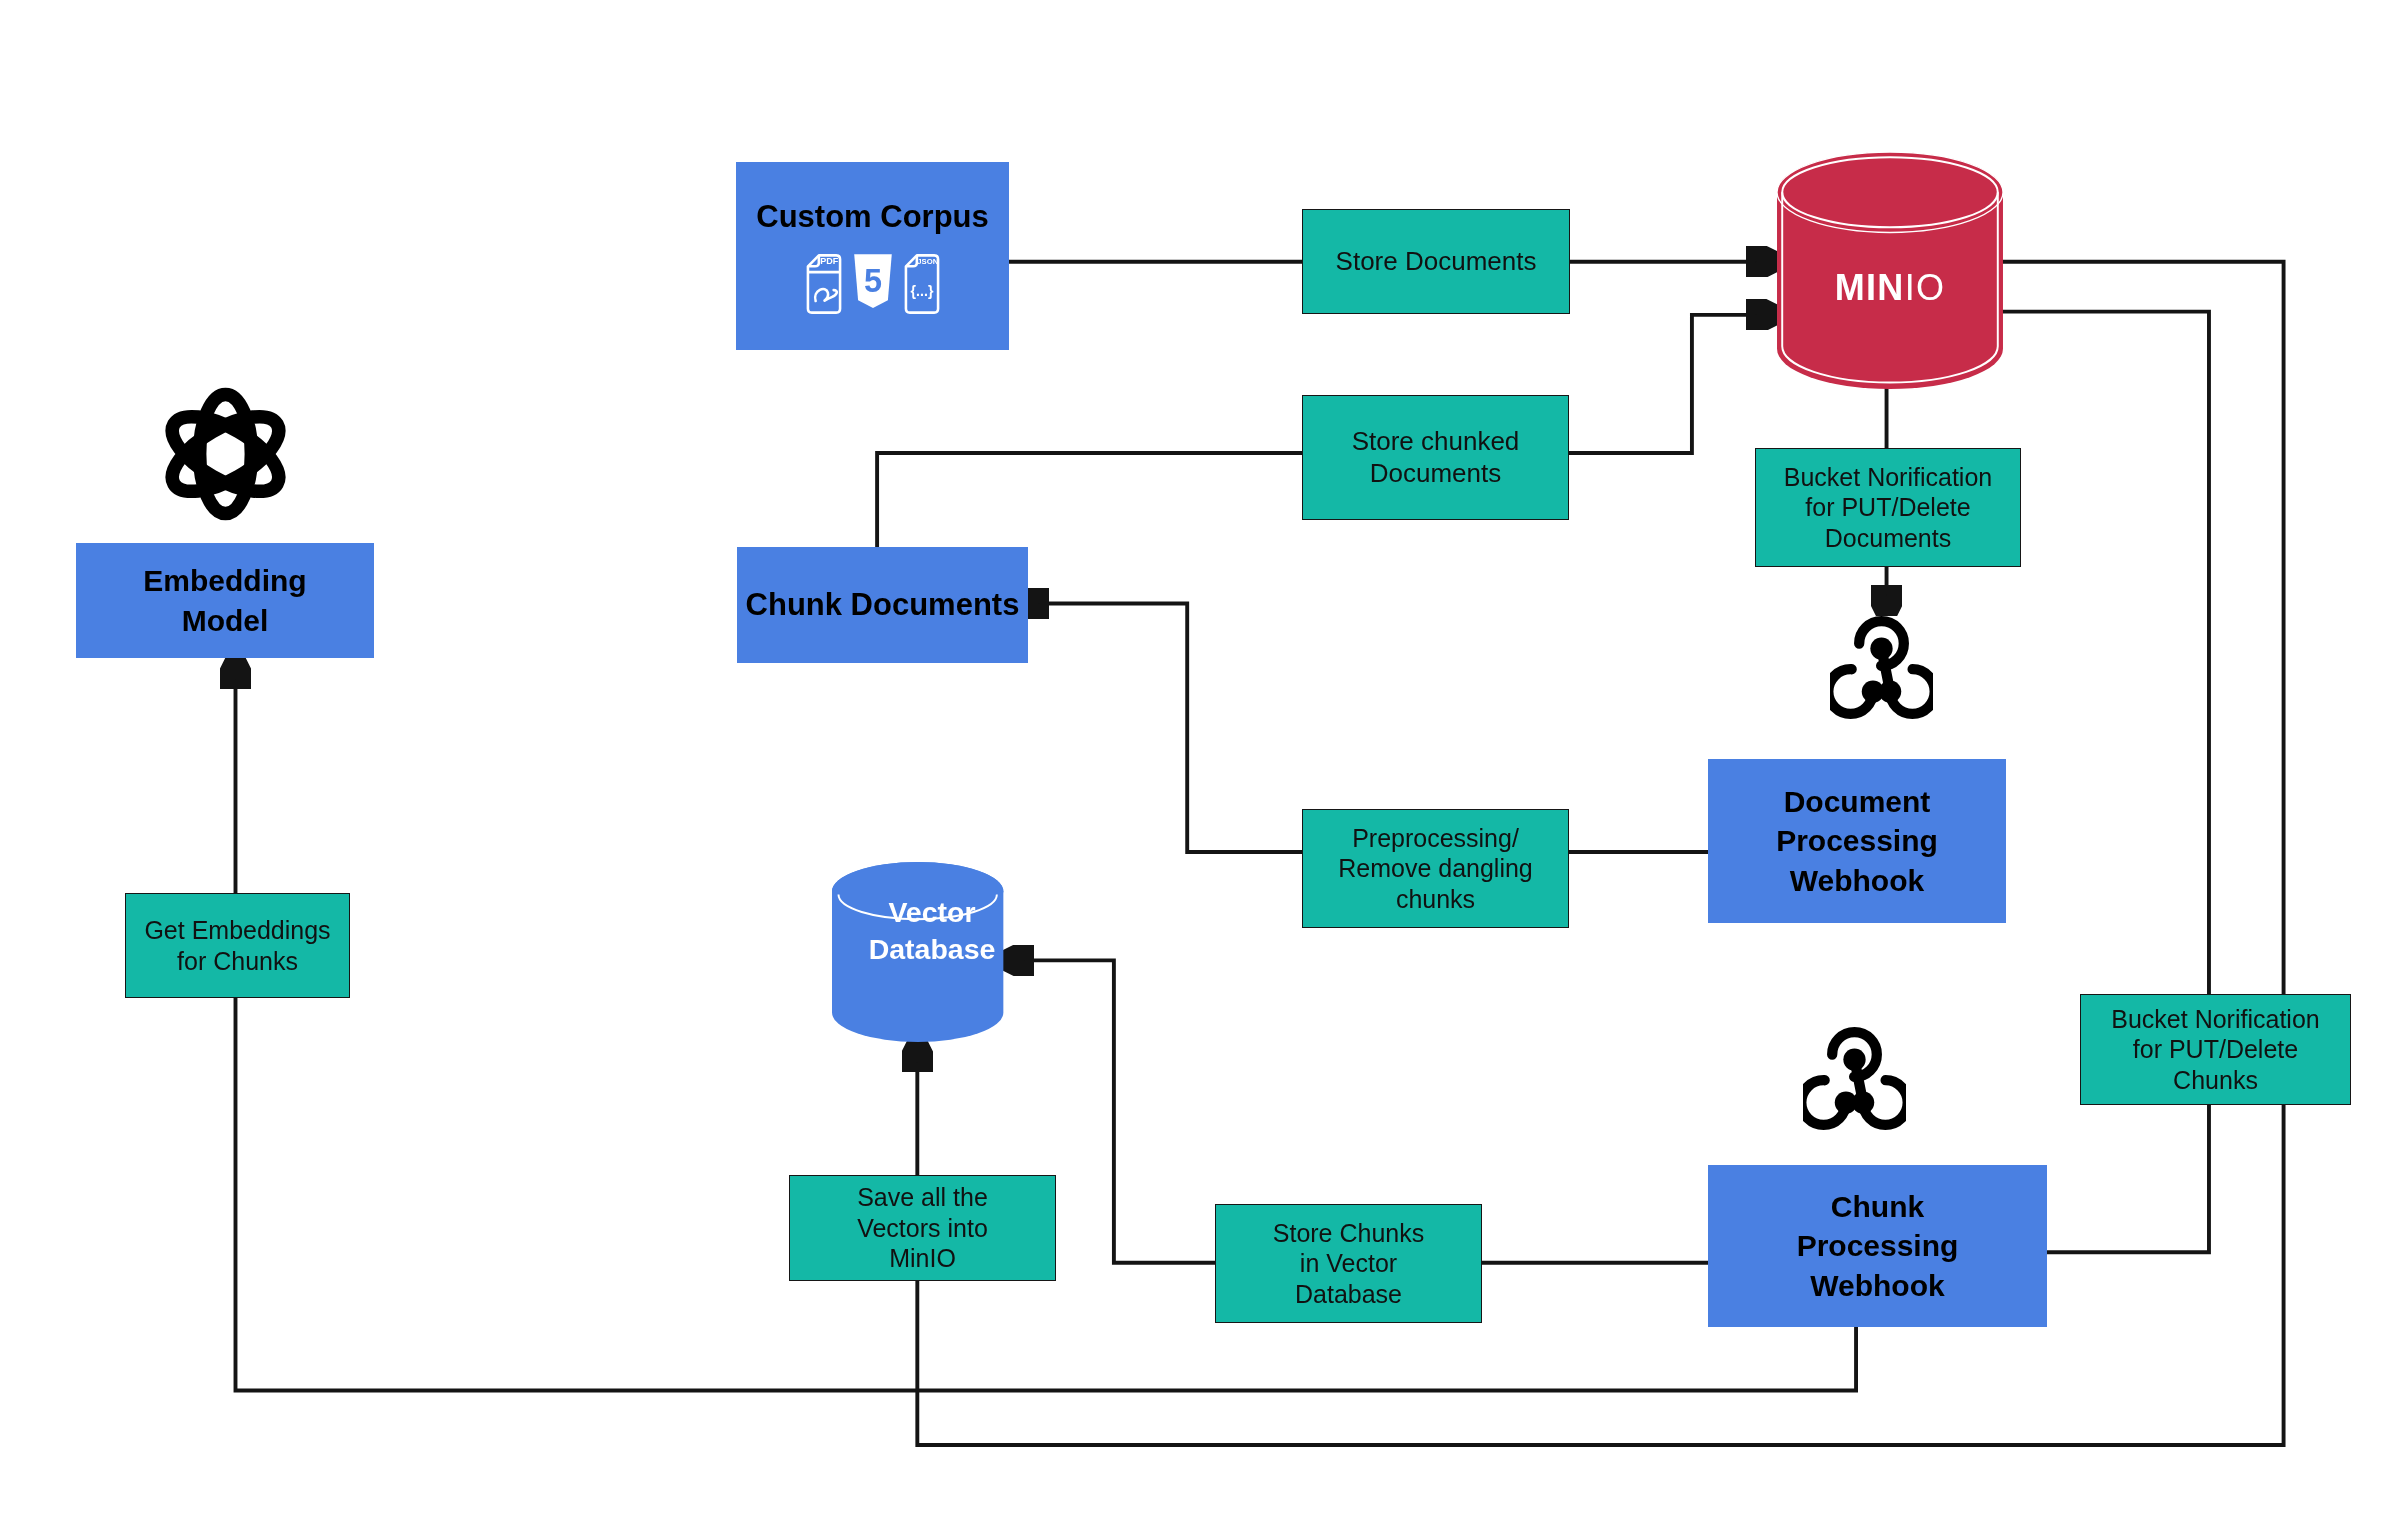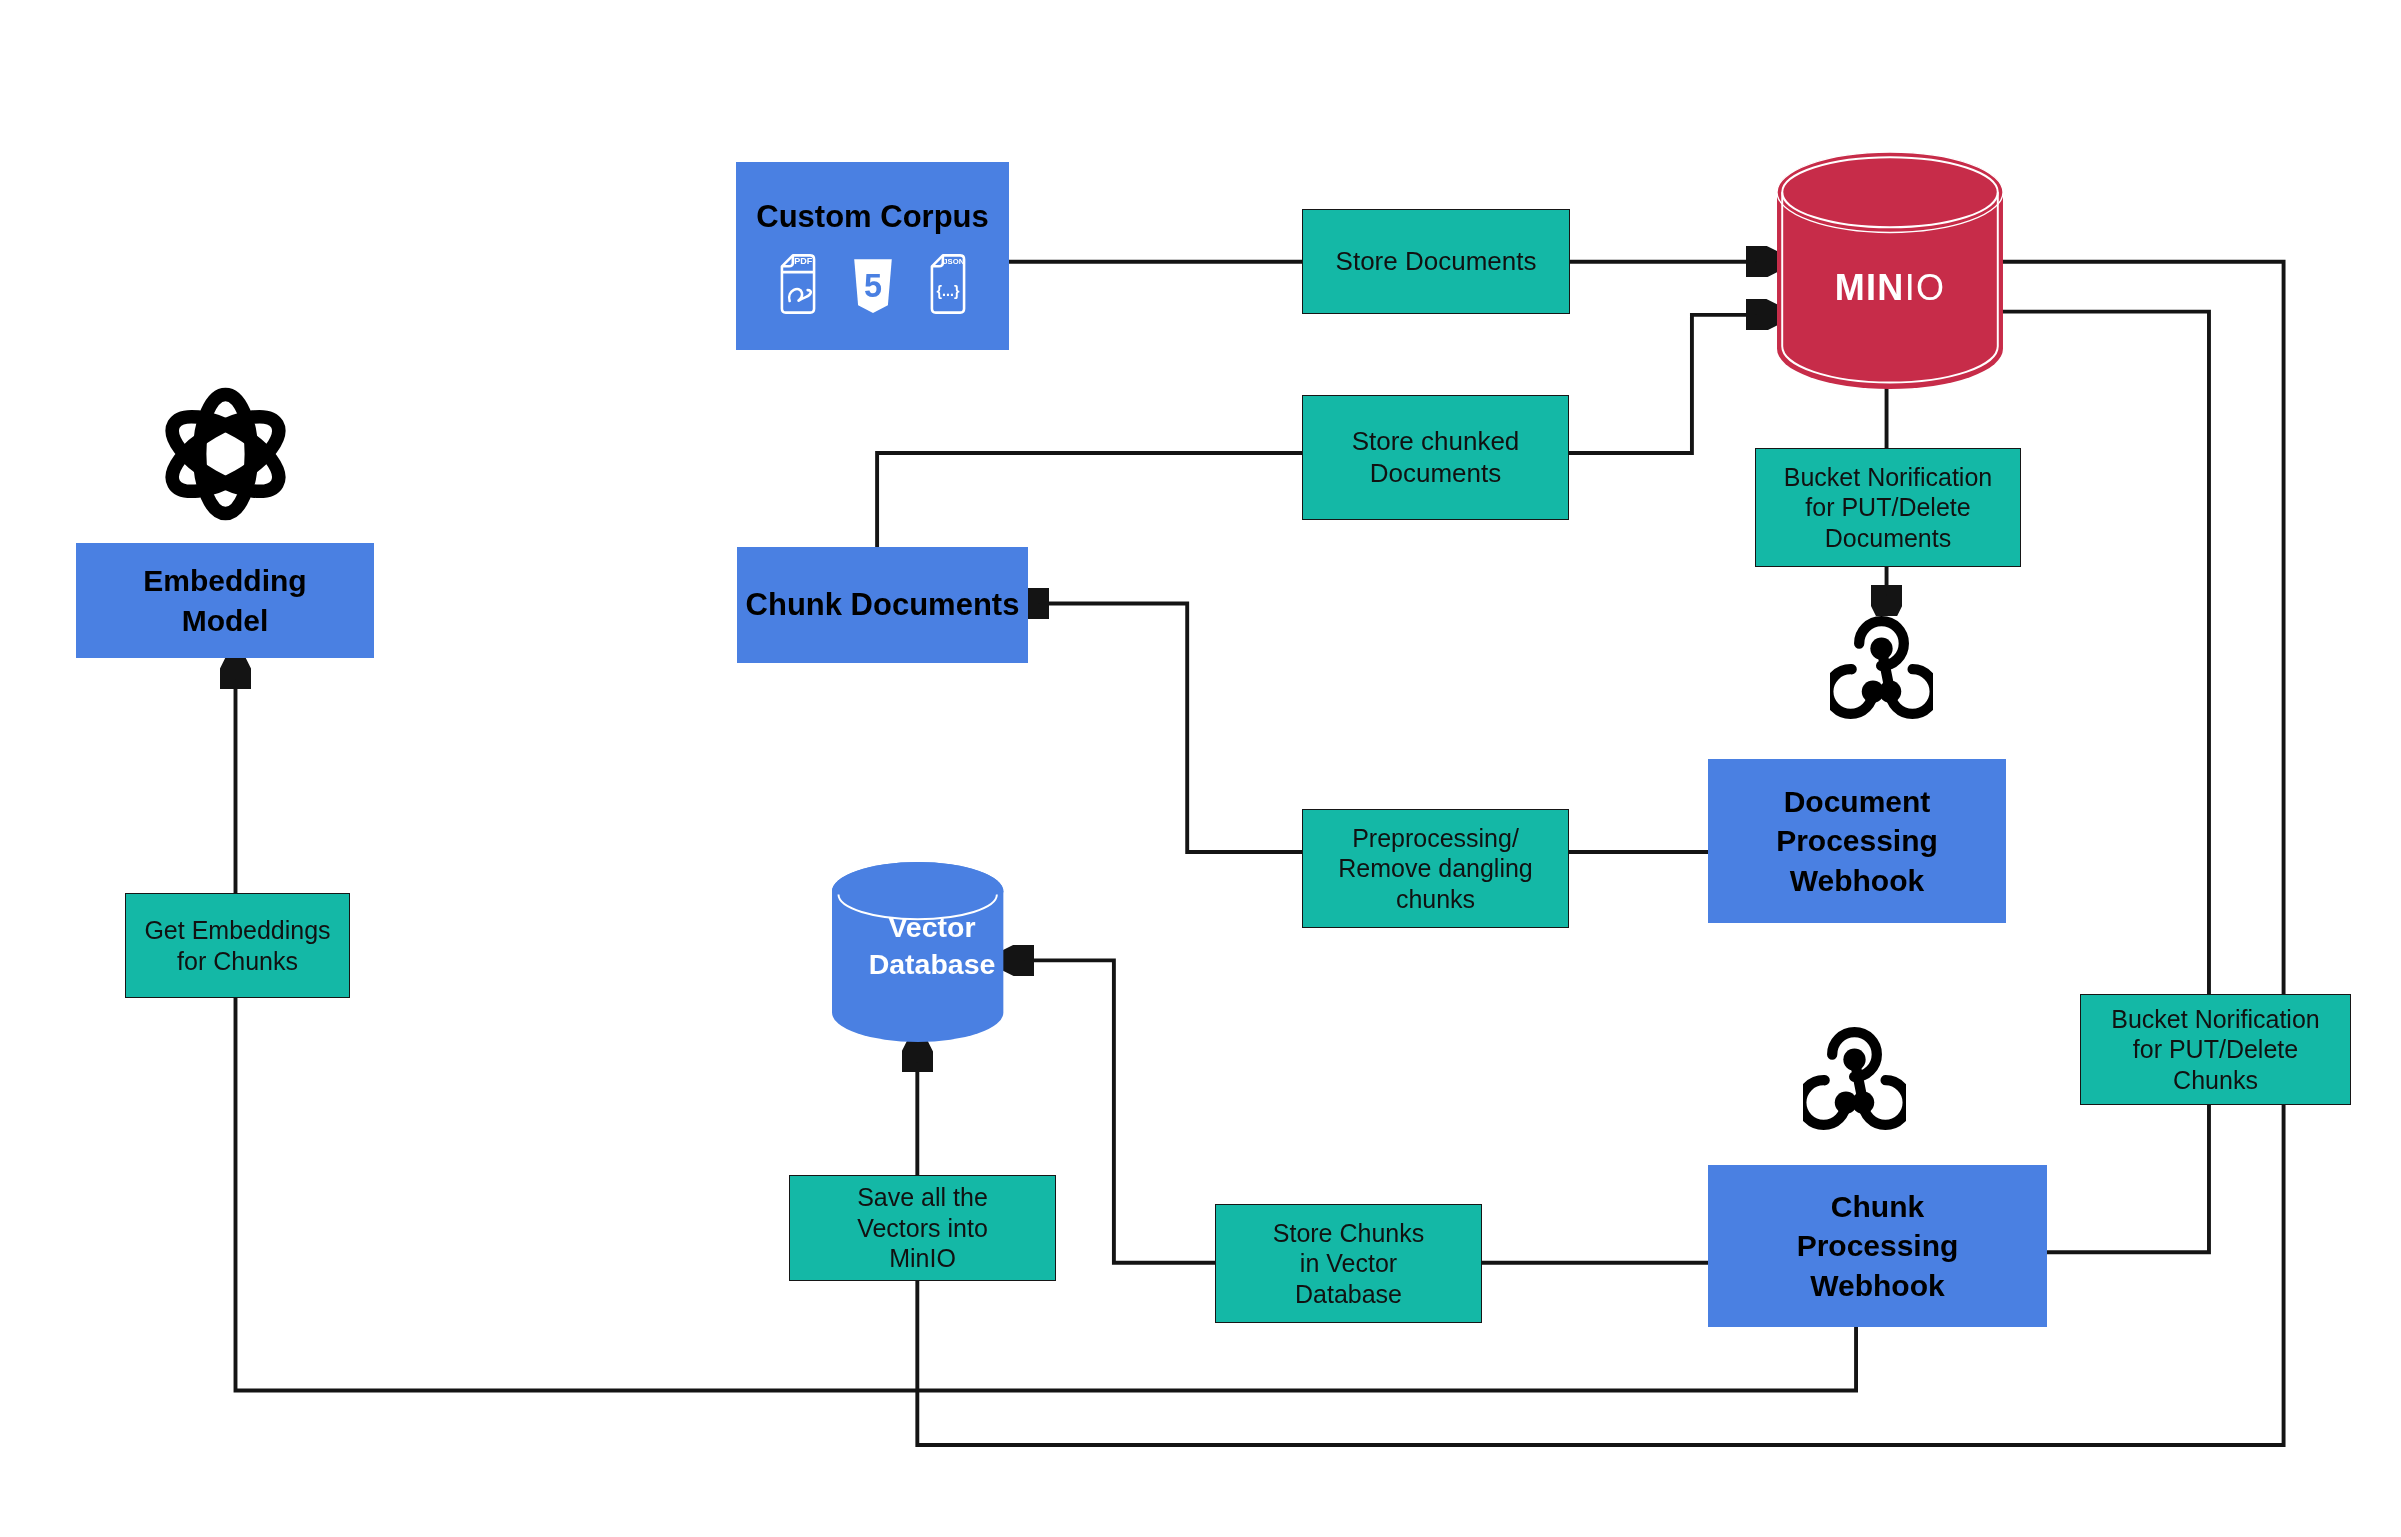--- a/index.html
+++ b/index.html
@@ -29,21 +29,21 @@
   .lbl{
     position:absolute;z-index:2;background:#14b8a6;border:1.9px solid #161616;
     display:flex;flex-direction:column;align-items:center;justify-content:center;
     text-align:center;color:var(--tdark);font-weight:400;
     font-size:25px;line-height:1.22;
   }
 
   
   .custom-corpus{left:736px;top:162px;width:273px;height:188px}
   .custom-corpus .node-title{font-size:31px;margin-bottom:15.6px}
-  .icon-row{display:flex;align-items:flex-end;gap:36px}
+  .icon-row{display:flex;gap:10px}
   .embedding-model{left:76px;top:543px;width:298px;height:115px}
   .chunk-documents{left:737px;top:547px;width:291px;height:116px;font-size:31px}
   .doc-proc{left:1708px;top:759px;width:298px;height:164px}
   .chunk-proc{left:1708px;top:1165px;width:339px;height:162px}
 
   
   .store-documents{left:1302px;top:209px;width:266px;height:103px;font-size:26px}
   .store-chunked{left:1302px;top:395px;width:265px;height:123px;font-size:26px}
   .bucket-docs{left:1755px;top:448px;width:264px;height:117px}
   .preprocessing{left:1302px;top:809px;width:265px;height:117px}
@@ -57,21 +57,21 @@
   .minio-cyl{left:1777px;top:152px;width:226px;height:237px}
   .minio-logo{
     position:absolute;left:0;top:97px;width:226px;height:78px;z-index:3;
     display:flex;align-items:center;justify-content:center;color:#fff;
     font-size:36px;letter-spacing:1.3px;
   }
   .minio-logo .w-min{font-weight:700}
   .minio-logo .w-io{font-weight:400}
   .vector-cyl{left:832px;top:862px;width:172px;height:180px}
   .vector-text{
-    position:absolute;left:0;top:47px;width:200px;z-index:3;color:#fff;
+    position:absolute;left:0;top:32px;width:200px;z-index:3;color:#fff;
     font-size:28.5px;font-weight:700;line-height:1.3;text-align:center;
   }
 
   
   .atom{position:absolute;left:164px;top:386px;width:123px;height:136px;z-index:2}
   .webhook-1{position:absolute;left:1830px;top:616px;width:103px;height:103px;z-index:2}
   .webhook-2{position:absolute;left:1803px;top:1027px;width:103px;height:103px;z-index:2}
 </style>
 </head>
 <body>

